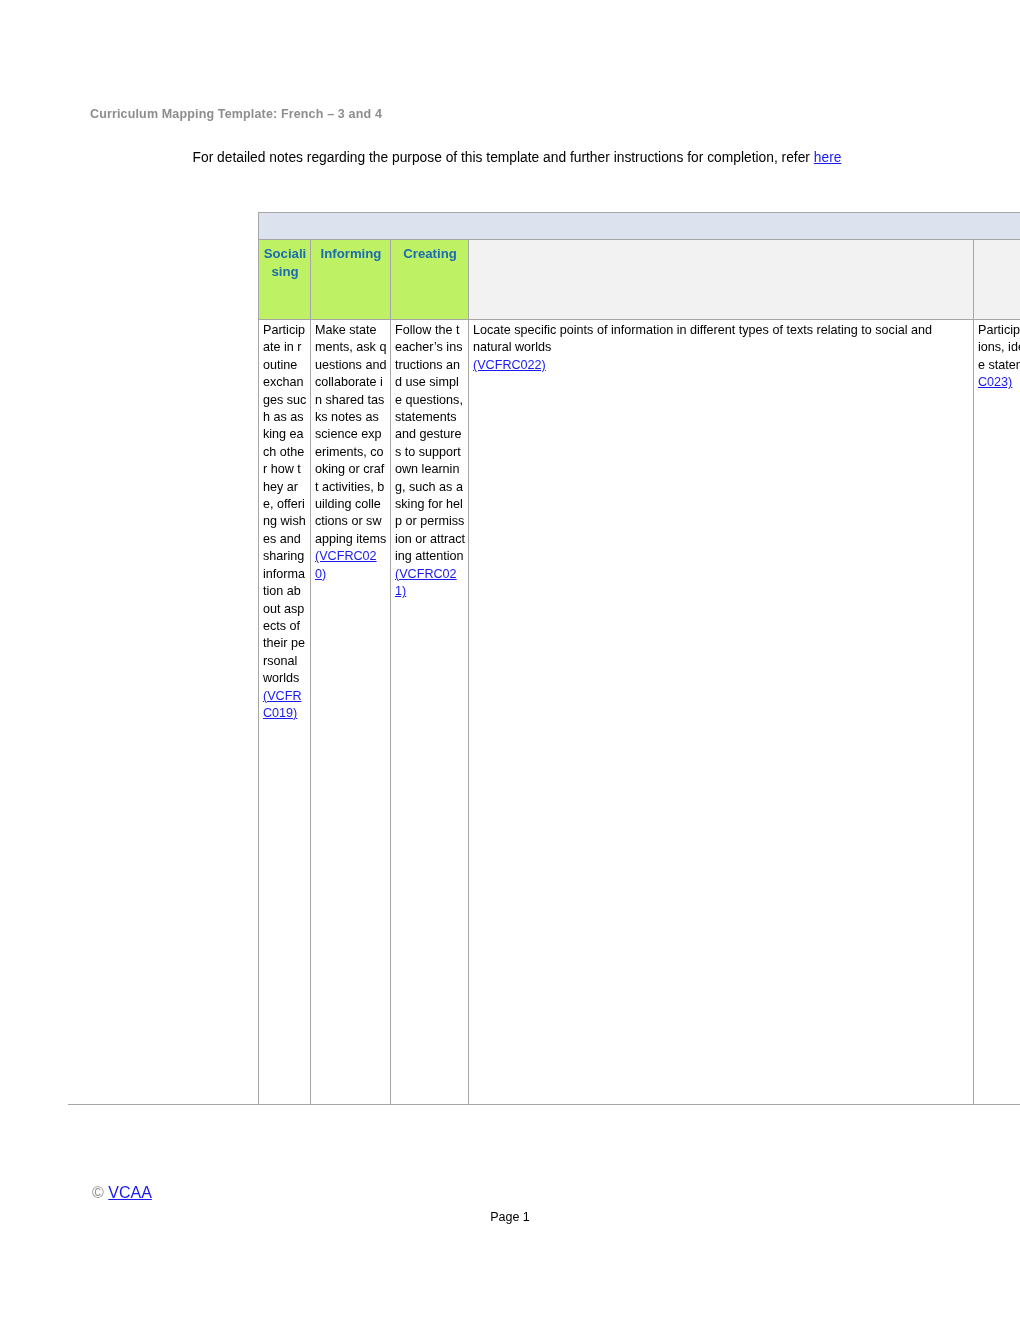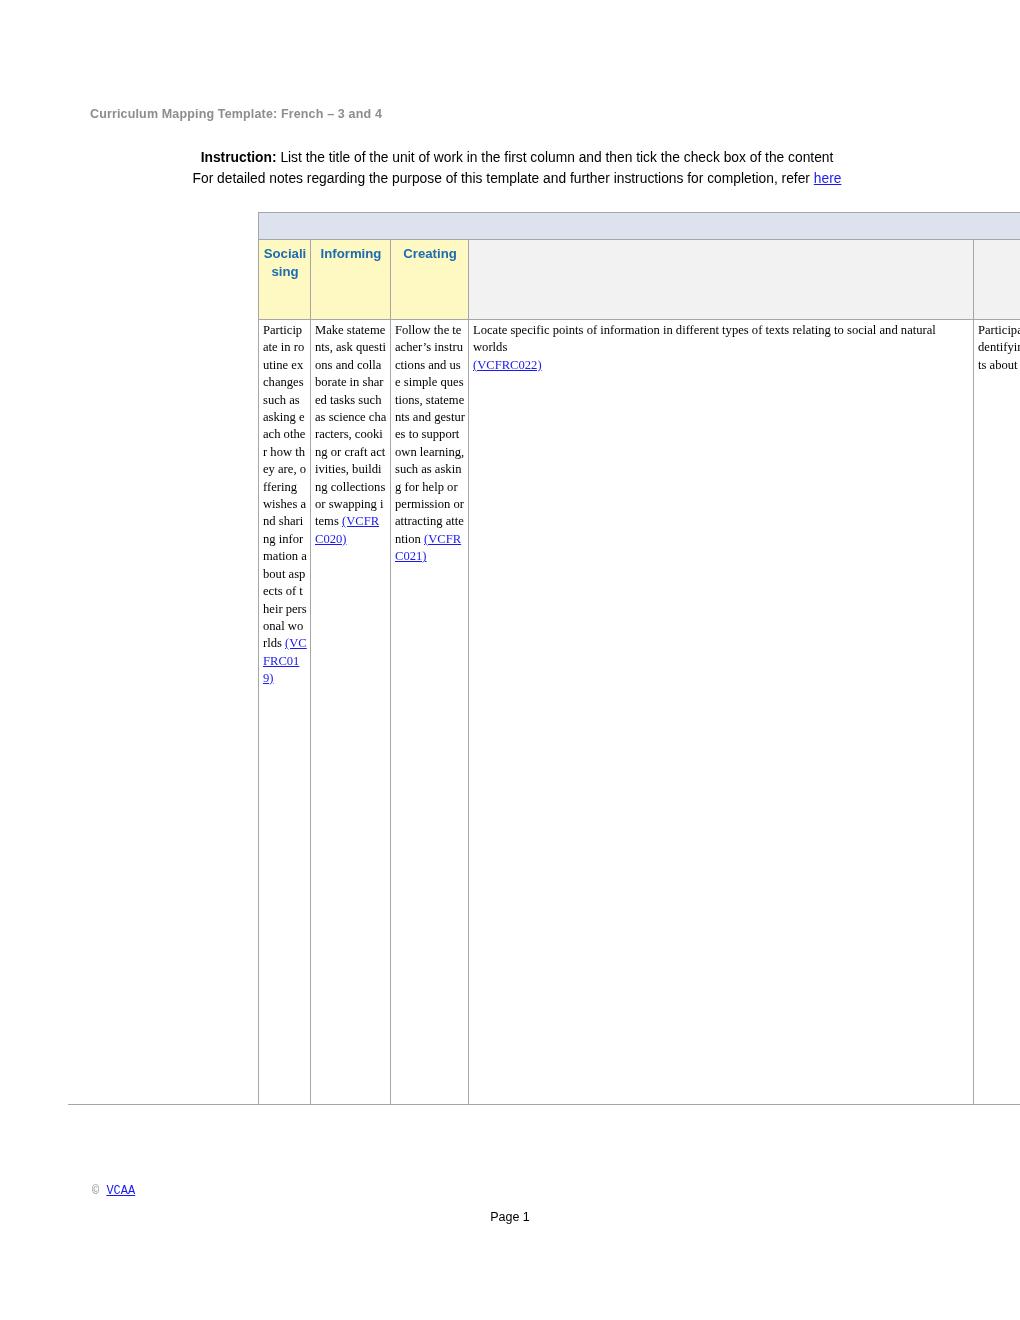--- a/index.html
+++ b/index.html
@@ -85,34 +85,34 @@
   
   tr.strip td {
     background: #dce3ef;
     height: 26px;
     border: 1px solid #a6a6a6;
     padding: 0;
   }
 
   
   tr.head td {
-    background: #fef9c3;
+    background: #bef264;
     color: #1b6cb0;
     font-weight: bold;
     font-size: 13.2px;
     line-height: 17.6px;
     text-align: center;
     height: 72px;
     vertical-align: top;
     padding-top: 5px;
   }
   tr.head td.blank { background: #f2f2f2; }
 
   
-  tr.body td { height: 780px; font-family: Liberation Serif, serif; }
+  tr.body td { height: 780px; }
   tr.body td.wide {
     word-break: normal;
     overflow-wrap: break-word;
     margin-left: 9px;
   }
 
   .cd-link {
     color: #1a1aee;
     text-decoration: underline;
   }
@@ -133,24 +133,23 @@
     width: 190px;
     height: 1px;
     background: #a6a6a6;
   }
 
   
   .footer-copy {
     position: absolute;
     left: 92px;
     top: 1184px;
-    font-size: 12px;
+    font-size: 16px;
     color: #8d8d8d;
     white-space: nowrap;
-    font-family: Liberation Mono, monospace;
   }
   .footer-copy .vcaa-link {
     color: #1a1aee;
     text-decoration: underline;
   }
   .footer-page {
     position: absolute;
     left: 0;
     top: 1210px;
     width: 1020px;
@@ -160,21 +159,20 @@
   }
 </style>
 </head>
 <body>
 
 <div class="page">
 
   <div class="doc-header">Curriculum Mapping Template: French – 3 and 4</div>
 
   <div class="instructions">
-    <span class="line line-1"><span class="instr-label">Instruction:</span><span> List the title of the unit of work in the first column and then tick the check box of the content</span></span>
     <span class="line line-3"><span>For detailed notes regarding the purpose of this template and further instructions for completion, refer </span><a href="#" class="here-link">here</a></span>
   </div>
 
   <div class="table-wrap">
     <table class="map">
       <colgroup>
         <col class="c-soc">
         <col class="c-inf">
         <col class="c-cre">
         <col class="c-wide">
@@ -186,21 +184,21 @@
         </tr>
         <tr class="head">
           <td>Socialising</td>
           <td>Informing</td>
           <td>Creating</td>
           <td class="blank"></td>
           <td class="blank"></td>
         </tr>
         <tr class="body">
           <td><span>Participate in routine exchanges such as asking each other how they are, offering wishes and sharing information about aspects of their personal worlds </span><a href="#" class="cd-link">(VCFRC019)</a></td>
-          <td><span>Make statements, ask questions and collaborate in shared tasks such as science characters, cooking or craft activities, building collections or swapping items </span><a href="#" class="cd-link">(VCFRC020)</a></td>
+          <td><span>Make statements, ask questions and collaborate in shared tasks notes as science experiments, cooking or craft activities, building collections or swapping items </span><a href="#" class="cd-link">(VCFRC020)</a></td>
           <td><span>Follow the teacher’s instructions and use simple questions, statements and gestures to support own learning, such as asking for help or permission or attracting attention </span><a href="#" class="cd-link">(VCFRC021)</a></td>
           <td class="wide"><span>Locate specific points of information in different types of texts relating to social and natural worlds</span><br><a href="#" class="cd-link">(VCFRC022)</a></td>
           <td><span>Participate in shared performances and presentations, identifying key characters and making simple statements about characters and events </span><a href="#" class="cd-link">(VCFRC023)</a></td>
         </tr>
       </tbody>
     </table>
   </div>
 
   <div class="bottom-rule"></div>
 

